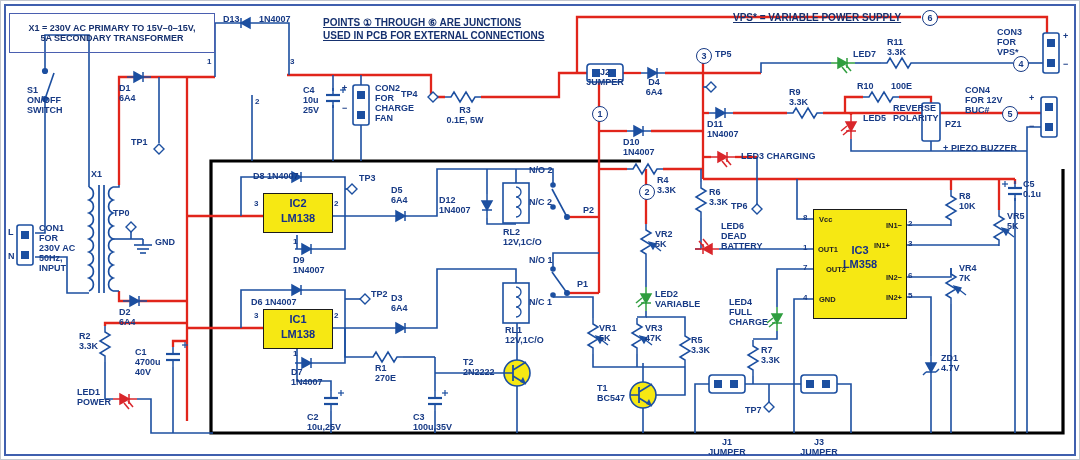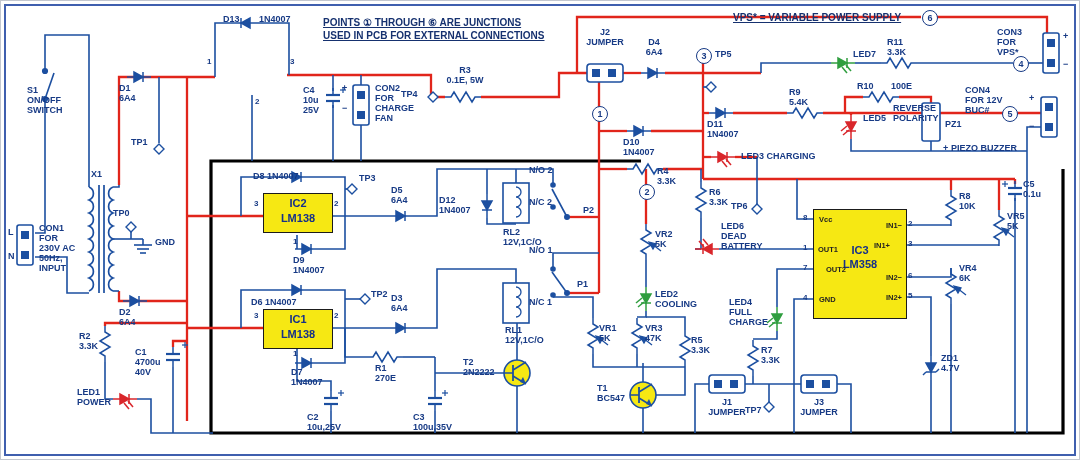--- a/index.html
+++ b/index.html
@@ -1,21 +1,21 @@
 <!DOCTYPE html>
 <html><head>
 <meta charset="utf-8">
 <style>
   html,body{margin:0;padding:0;background:#e9ebef;}
   .stage{position:relative;width:1080px;height:460px;background:#fff;overflow:hidden;
          font-family:"Liberation Sans",sans-serif;box-sizing:border-box;border:1px solid #c3c7cf;}
   .bluebox{position:absolute;left:3px;top:3px;right:3px;bottom:3px;border:2px solid #3f5fae;pointer-events:none;}
   svg.wires{position:absolute;left:0;top:0;color:#1c4fa0;}
   .lb{position:absolute;font-weight:bold;font-size:9px;line-height:1.12;color:#173a85;white-space:pre-line;z-index:3;}
-  .c{text-align:center;}
+  .c{text-align:center;margin-top:40px;}
   .note{position:absolute;font-weight:bold;font-size:10px;line-height:1.3;color:#16316f;white-space:pre-line;z-index:3;text-decoration:underline;}
   .notebox{position:absolute;left:8px;top:12px;width:204px;height:38px;border:1.5px solid #4a5fb0;
            display:flex;align-items:center;justify-content:center;text-align:center;
            font-weight:bold;font-size:9px;color:#16316f;white-space:pre-line;z-index:3;}
   .pn{position:absolute;font-weight:bold;font-size:8px;color:#173a85;z-index:3;}
   .jc{position:absolute;width:14px;height:14px;border:1.4px solid #173a85;border-radius:50%;background:#fff;
       color:#173a85;font-weight:bold;font-size:9px;line-height:14px;text-align:center;z-index:4;}
   .icbox{position:absolute;background:#f6e813;border:1.6px solid #1b1b1b;z-index:2;}
   .ictitle{position:absolute;left:0;width:100%;text-align:center;font-weight:bold;font-size:11px;color:#15308a;}
   .icpin{position:absolute;font-weight:bold;font-size:7.5px;color:#222;}
@@ -359,20 +359,22 @@
     <div class="icpin" style="left:5px;top:5px">Vcc</div>
     <div class="icpin" style="left:4px;top:35px">OUT1</div>
     <div class="icpin" style="left:12px;top:55px">OUT2</div>
     <div class="icpin" style="left:5px;top:85px">GND</div>
     <div class="icpin ricpin" style="right:4px;top:11px">IN1−</div>
     <div class="icpin ricpin" style="right:16px;top:31px">IN1+</div>
     <div class="icpin ricpin" style="right:4px;top:63px">IN2−</div>
     <div class="icpin ricpin" style="right:4px;top:83px">IN2+</div>
   </div>
 
+  <div class="notebox">X1 = 230V AC PRIMARY TO 15V–0–15V,
+5A SECONDARY TRANSFORMER</div>
   <div class="note" style="left:322px;top:15px">POINTS ① THROUGH ⑥ ARE JUNCTIONS
 USED IN PCB FOR EXTERNAL CONNECTIONS</div>
   <div class="note" style="left:732px;top:10px">VPS* = VARIABLE POWER SUPPLY</div>
 
   <div class="jc" style="left:591px;top:105px">1</div>
   <div class="jc" style="left:638px;top:183px">2</div>
   <div class="jc" style="left:695px;top:47px">3</div>
   <div class="jc" style="left:1012px;top:55px">4</div>
   <div class="jc" style="left:1001px;top:105px">5</div>
   <div class="jc" style="left:921px;top:9px">6</div>
@@ -415,21 +417,21 @@
   <div class="lb c" style="left:578px;top:26px;width:52px">J2
 JUMPER</div>
   <div class="lb c" style="left:640px;top:36px;width:26px">D4
 6A4</div>
   <div class="lb" style="left:714px;top:48px">TP5</div>
   <div class="lb" style="left:622px;top:136px">D10
 1N4007</div>
   <div class="lb" style="left:706px;top:118px">D11
 1N4007</div>
   <div class="lb" style="left:788px;top:86px">R9
-5.4K</div>
+3.3K</div>
   <div class="lb" style="left:856px;top:80px">R10</div>
   <div class="lb" style="left:890px;top:80px">100E</div>
   <div class="lb" style="left:862px;top:112px">LED5</div>
   <div class="lb" style="left:892px;top:102px">REVERSE
 POLARITY</div>
   <div class="lb" style="left:944px;top:118px">PZ1</div>
   <div class="lb" style="left:942px;top:142px">+</div>
   <div class="lb" style="left:950px;top:142px">PIEZO BUZZER</div>
   <div class="lb" style="left:964px;top:84px">CON4
 FOR 12V
@@ -438,50 +440,50 @@
   <div class="lb" style="left:1028px;top:120px">−</div>
   <div class="lb" style="left:852px;top:48px">LED7</div>
   <div class="lb" style="left:886px;top:36px">R11
 3.3K</div>
   <div class="lb" style="left:996px;top:26px">CON3
 FOR
 VPS*</div>
   <div class="lb" style="left:1062px;top:30px">+</div>
   <div class="lb" style="left:1062px;top:58px">−</div>
   <div class="lb" style="left:740px;top:150px">LED3 CHARGING</div>
-  <div class="lb" style="left:656px;top:165px">R4
+  <div class="lb" style="left:656px;top:174px">R4
 3.3K</div>
   <div class="lb" style="left:708px;top:186px">R6
 3.3K</div>
   <div class="lb" style="left:730px;top:200px">TP6</div>
   <div class="lb" style="left:720px;top:220px">LED6
 DEAD
 BATTERY</div>
   <div class="pn" style="left:802px;top:212px">8</div>
   <div class="pn" style="left:802px;top:242px">1</div>
   <div class="pn" style="left:802px;top:262px">7</div>
   <div class="pn" style="left:802px;top:292px">4</div>
   <div class="pn" style="left:907px;top:218px">2</div>
   <div class="pn" style="left:907px;top:238px">3</div>
   <div class="pn" style="left:907px;top:270px">6</div>
   <div class="pn" style="left:907px;top:290px">5</div>
   <div class="lb" style="left:958px;top:190px">R8
 10K</div>
   <div class="lb" style="left:1006px;top:210px">VR5
 5K</div>
   <div class="lb" style="left:958px;top:262px">VR4
-6K</div>
+7K</div>
   <div class="lb" style="left:940px;top:352px">ZD1
 4.7V</div>
   <div class="lb" style="left:1022px;top:178px">C5
 0.1u</div>
   <div class="lb" style="left:654px;top:228px">VR2
 5K</div>
   <div class="lb" style="left:654px;top:288px">LED2
-COOLING</div>
+VARIABLE</div>
   <div class="lb" style="left:728px;top:296px">LED4
 FULL
 CHARGE</div>
   <div class="lb" style="left:598px;top:322px">VR1
 5K</div>
   <div class="lb" style="left:644px;top:322px">VR3
 47K</div>
   <div class="lb" style="left:690px;top:334px">R5
 3.3K</div>
   <div class="lb" style="left:760px;top:344px">R7
@@ -495,21 +497,21 @@
   <div class="lb c" style="left:794px;top:396px;width:48px">J3
 JUMPER</div>
   <div class="lb" style="left:744px;top:404px">TP7</div>
   <div class="lb" style="left:502px;top:226px">RL2
 12V,1C/O</div>
   <div class="lb" style="left:528px;top:164px">N/O 2</div>
   <div class="lb" style="left:528px;top:196px">N/C 2</div>
   <div class="lb" style="left:582px;top:204px">P2</div>
   <div class="lb" style="left:504px;top:324px">RL1
 12V,1C/O</div>
-  <div class="lb" style="left:528px;top:244px">N/O 1</div>
+  <div class="lb" style="left:528px;top:254px">N/O 1</div>
   <div class="lb" style="left:528px;top:296px">N/C 1</div>
   <div class="lb" style="left:576px;top:278px">P1</div>
   <div class="lb" style="left:438px;top:194px">D12
 1N4007</div>
   <div class="lb" style="left:252px;top:170px">D8 1N4007</div>
   <div class="pn" style="left:253px;top:198px">3</div>
   <div class="pn" style="left:333px;top:198px">2</div>
   <div class="pn" style="left:292px;top:236px">1</div>
   <div class="lb" style="left:292px;top:254px">D9
 1N4007</div>

